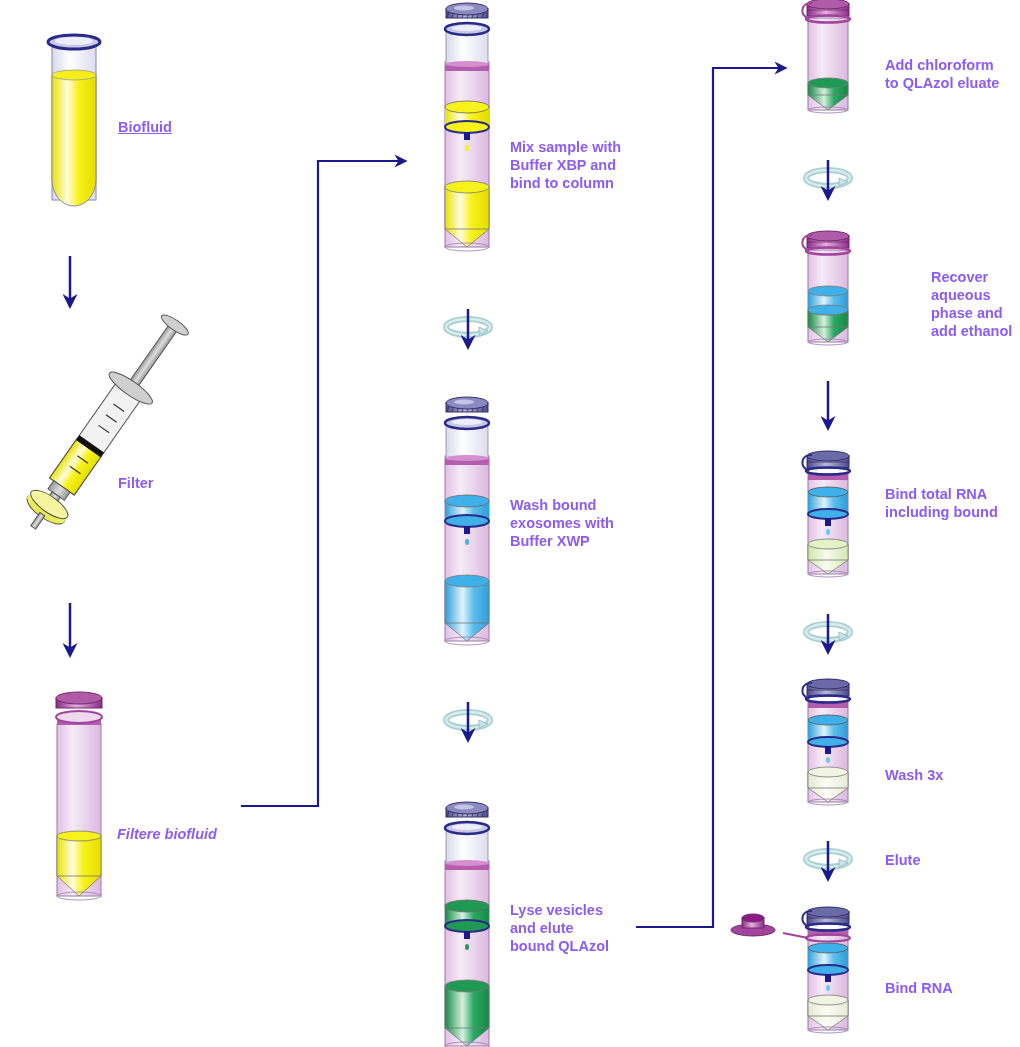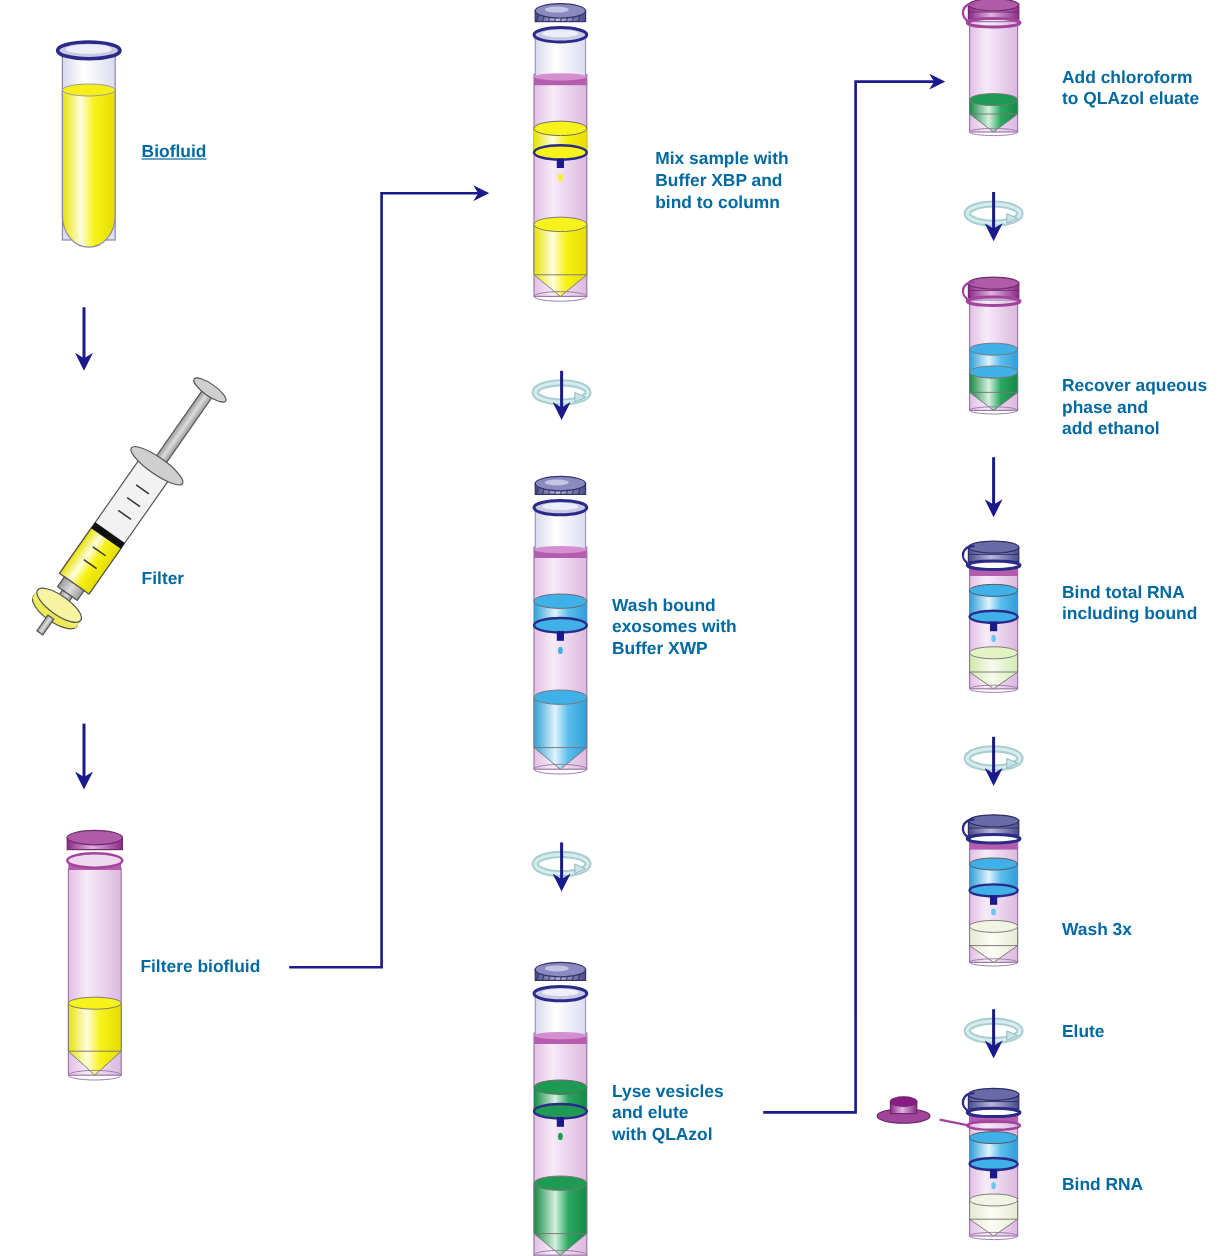--- a/index.html
+++ b/index.html
@@ -1,20 +1,20 @@
 <!DOCTYPE html>
 <html><head>
 <meta charset="utf-8">
 <style>
   html, body { margin: 0; padding: 0; background: #ffffff; }
   body { width: 1020px; height: 1047px; position: relative; overflow: hidden;
          font-family: "Liberation Sans", sans-serif; }
   #stage { position: absolute; left: 0; top: 0; width: 1020px; height: 1047px; }
   .label { position: absolute; font-family: "Liberation Sans", sans-serif; font-weight: bold;
-           font-size: 14.5px; line-height: 18px; color: #0369a1; white-space: pre-line; }
+           font-size: 14.5px; line-height: 18px; color: #8b5cf6; white-space: pre-line; }
 </style>
 </head>
 <body>
 
 <svg id="stage" width="1020" height="1047" viewBox="0 0 1020 1047" xmlns="http://www.w3.org/2000/svg">
   <defs>
     <linearGradient id="gYellow" x1="0" x2="1" y1="0" y2="0">
       <stop offset="0" stop-color="#e8e200"></stop>
         <stop offset="0.35" stop-color="#fffde0"></stop>
         <stop offset="0.6" stop-color="#f7f21a"></stop>
@@ -323,32 +323,32 @@
       <rect x="742" y="918" width="22" height="10" fill="url(#gCapMag)" stroke="#702a6c" stroke-width="1"></rect>
       <ellipse cx="753" cy="918" rx="11" ry="4" fill="#8a1a86" stroke="#702a6c" stroke-width="1"></ellipse>
     </g>
 
   <polyline points="241,806 318,806 318,161 405,161" fill="none" stroke="#1a1a8c" stroke-width="2.2" marker-end="url(#ah)"></polyline>
   <polyline points="636,927 713,927 713,68 785,68" fill="none" stroke="#1a1a8c" stroke-width="2.2" marker-end="url(#ah)"></polyline>
 </svg>
 
 <div class="label" style="left:118px; top:118px;text-decoration:underline;">Biofluid</div>
 <div class="label" style="left:118px; top:474px;text-align:right;">Filter</div>
-<div class="label" style="left:117px; top:797px;">Filtere biofluid</div>
-<div class="label" style="left:510px; top:124px;margin-left:36px;">Mix sample with
+<div class="label" style="left:117px; top:825px;font-style:italic;">Filtere biofluid</div>
+<div class="label" style="left:510px; top:138px;">Mix sample with
 Buffer XBP and
 bind to column</div>
 <div class="label" style="left:510px; top:496px;">Wash bound
 exosomes with
 Buffer XWP</div>
 <div class="label" style="left:510px; top:901px;">Lyse vesicles
 and elute
-with QLAzol</div>
+bound QLAzol</div>
 <div class="label" style="left:885px; top:56px;">Add chloroform
 to QLAzol eluate</div>
-<div class="label" style="left:885px; top:268px;margin-top:45px;">Recover aqueous
+<div class="label" style="left:931px; top:268px;">Recover aqueous
 phase and
 add ethanol</div>
 <div class="label" style="left:885px; top:485px;">Bind total RNA
 including bound</div>
 <div class="label" style="left:885px; top:722px;margin-top:44px;">Wash 3x</div>
 <div class="label" style="left:885px; top:851px;text-align:right;">Elute</div>
 <div class="label" style="left:885px; top:979px;">Bind RNA</div>
 
 </body></html>

